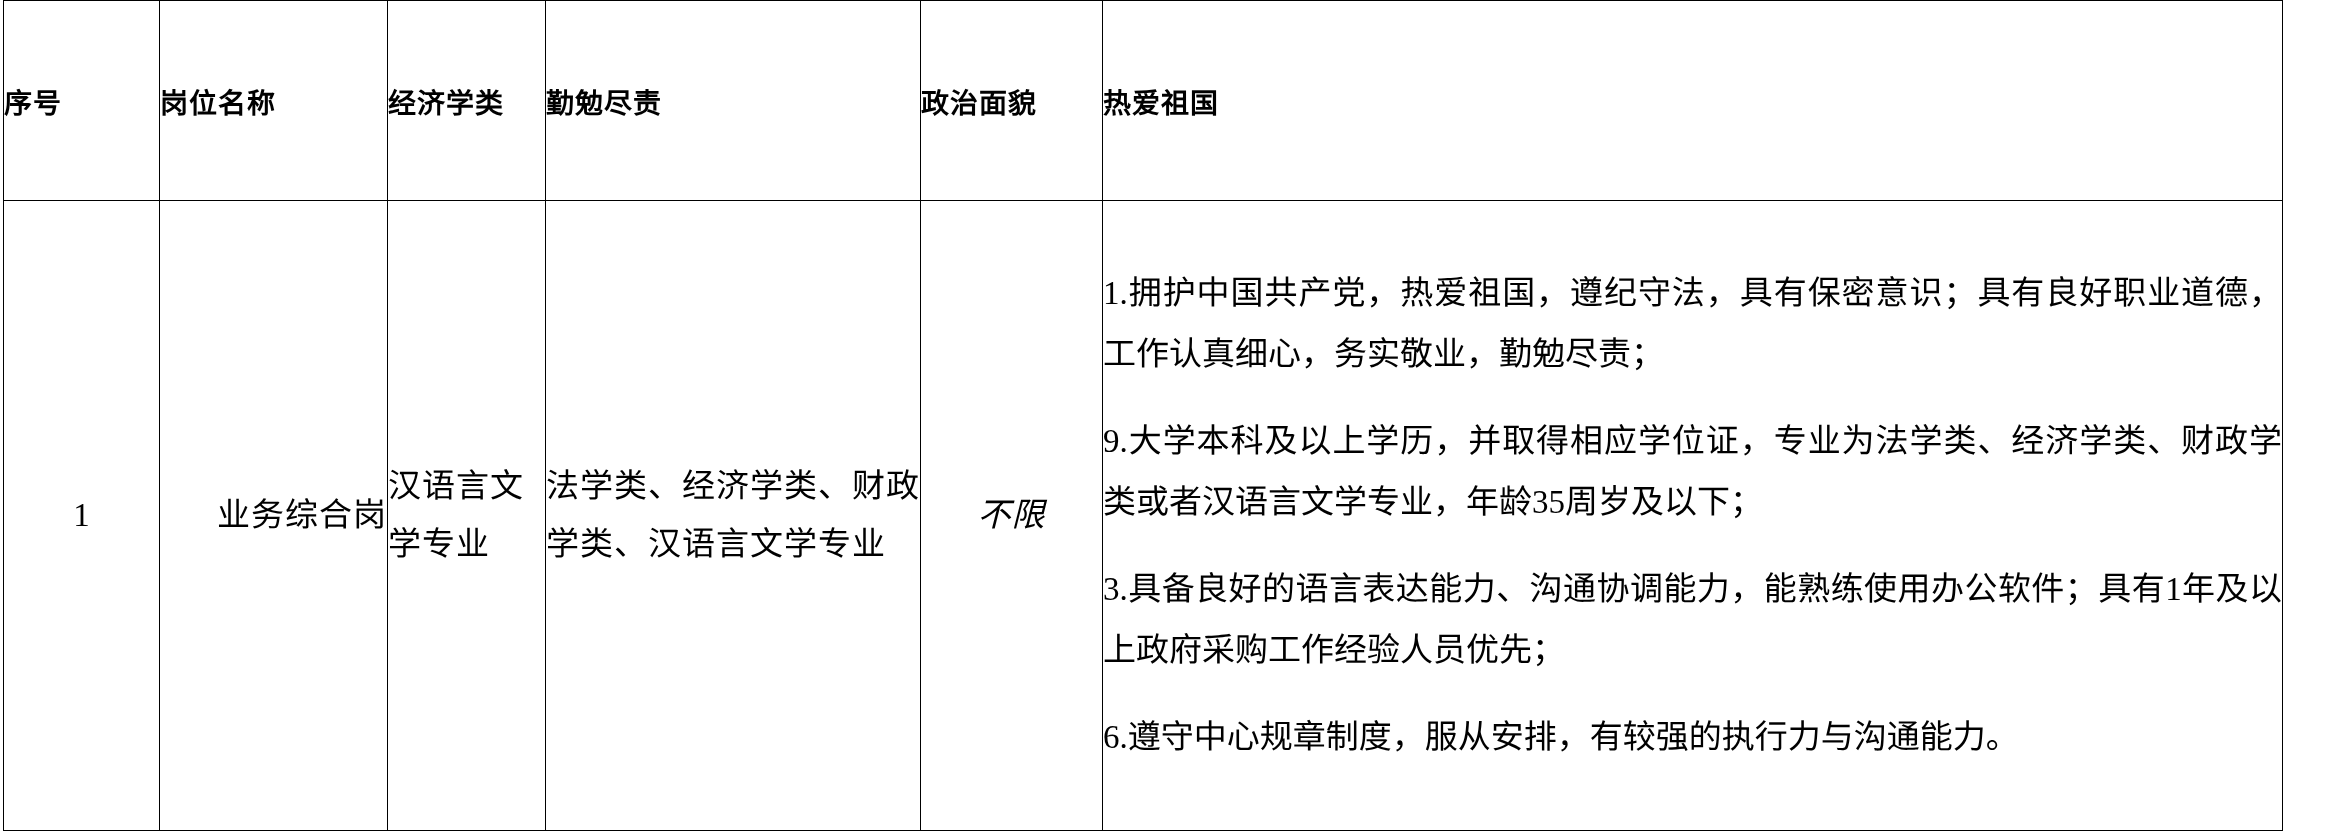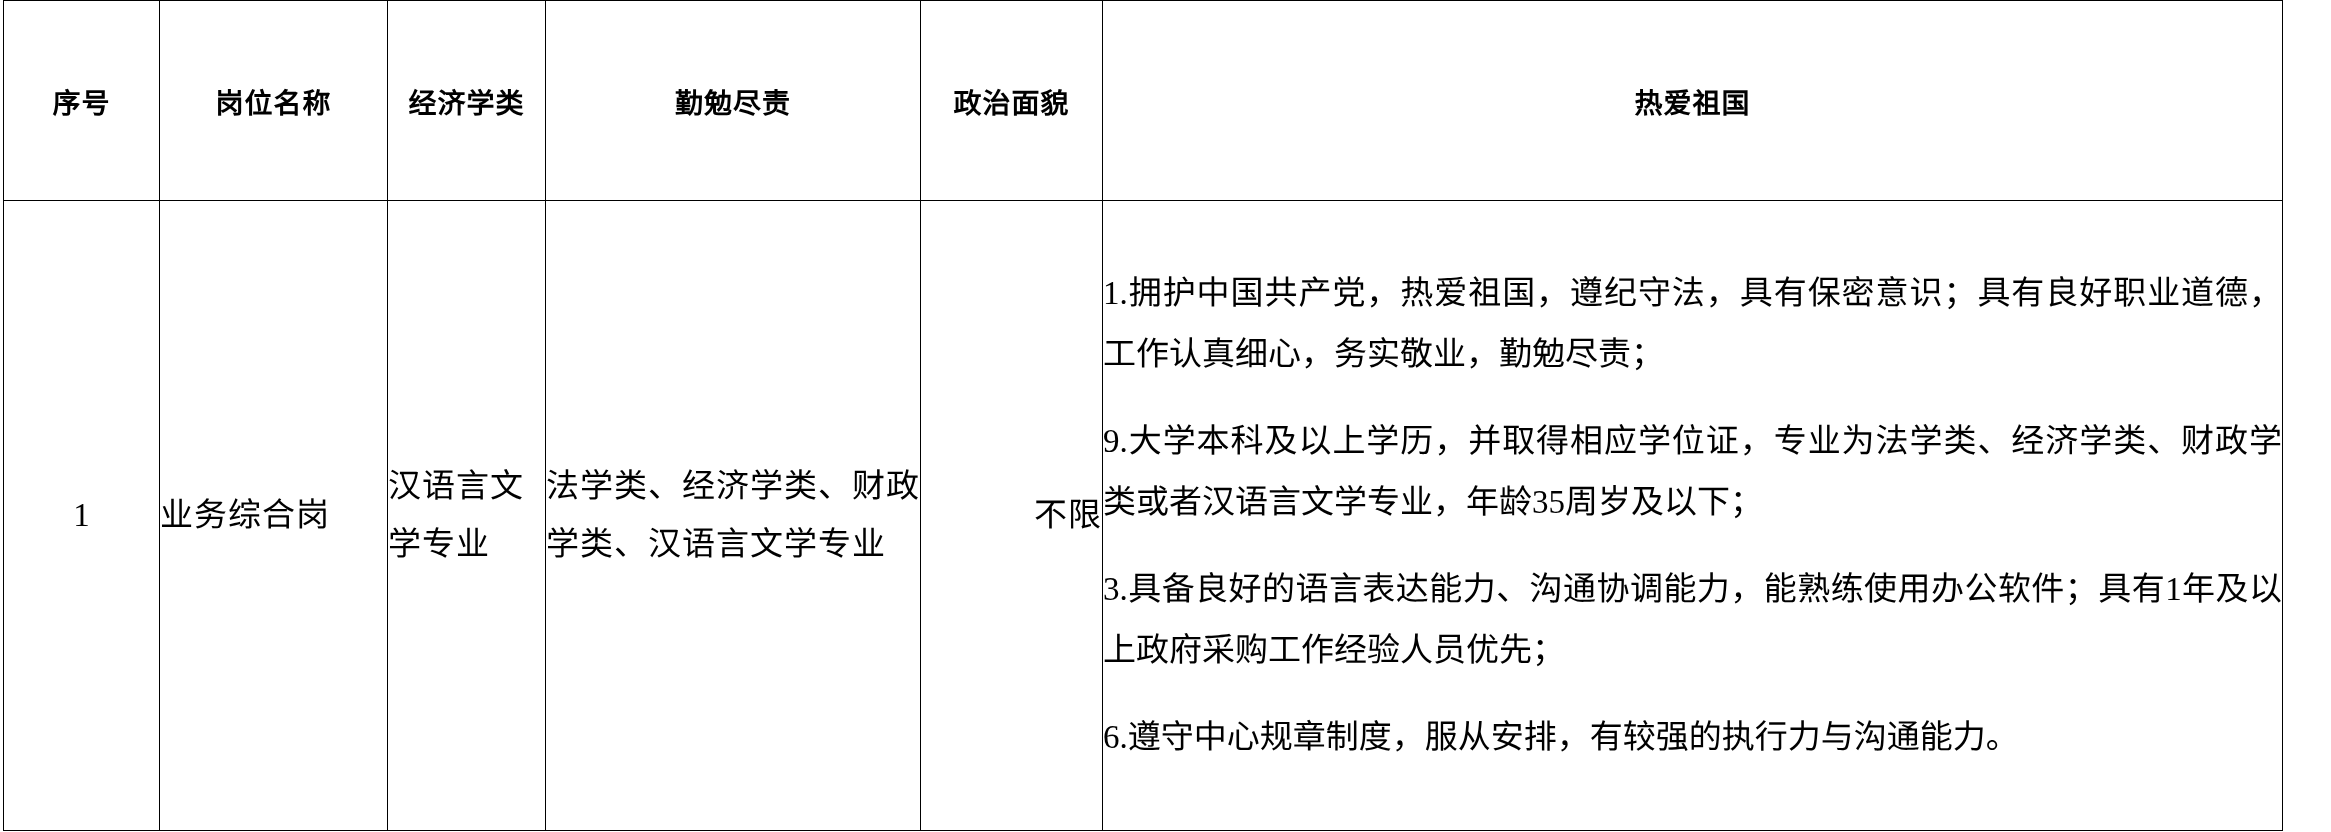--- a/index.html
+++ b/index.html
@@ -38,61 +38,62 @@
   col.c-seq      { width: 156px; }
   col.c-post     { width: 228px; }
   col.c-edu      { width: 158px; }
   col.c-major    { width: 375px; }
   col.c-politics { width: 182px; }
   col.c-qual     { width: 1180px; }
 
   
   tr.head-row { height: 200px; }
   tr.head-row td {
-    text-align: center;
+    text-align: left;
     font-size: 28px;
     font-weight: bold;
     letter-spacing: 1px;
     font-family: "Liberation Serif", "DejaVu Serif", serif;
   }
 
   
   tr.body-row { height: 630px; }
   tr.body-row td {
     font-size: 33px;
     line-height: 1.75;
   }
   td.cell-seq {
     text-align: center;
     vertical-align: middle;
   }
   td.cell-post {
-    text-align: left;
+    text-align: right;
     vertical-align: middle;
     letter-spacing: 1px;
   }
   td.cell-edu {
     text-align: left;
     vertical-align: middle;
     padding: 0 14px;
     letter-spacing: 1px;
     line-height: 2.0;
   }
   td.cell-major {
     text-align: left;
     vertical-align: middle;
     padding: 0 14px;
     letter-spacing: 1px;
     line-height: 2.0;
   }
   td.cell-politics {
-    text-align: right;
+    text-align: center;
     vertical-align: middle;
     padding: 0 14px;
     letter-spacing: 1px;
+    font-style: italic;
   }
   td.cell-qual {
     text-align: left;
     vertical-align: top;
     padding: 28px 22px 10px 22px;
   }
   td.cell-qual p {
     margin: 0 0 26px 0;
     line-height: 1.85;
     text-align: justify;

